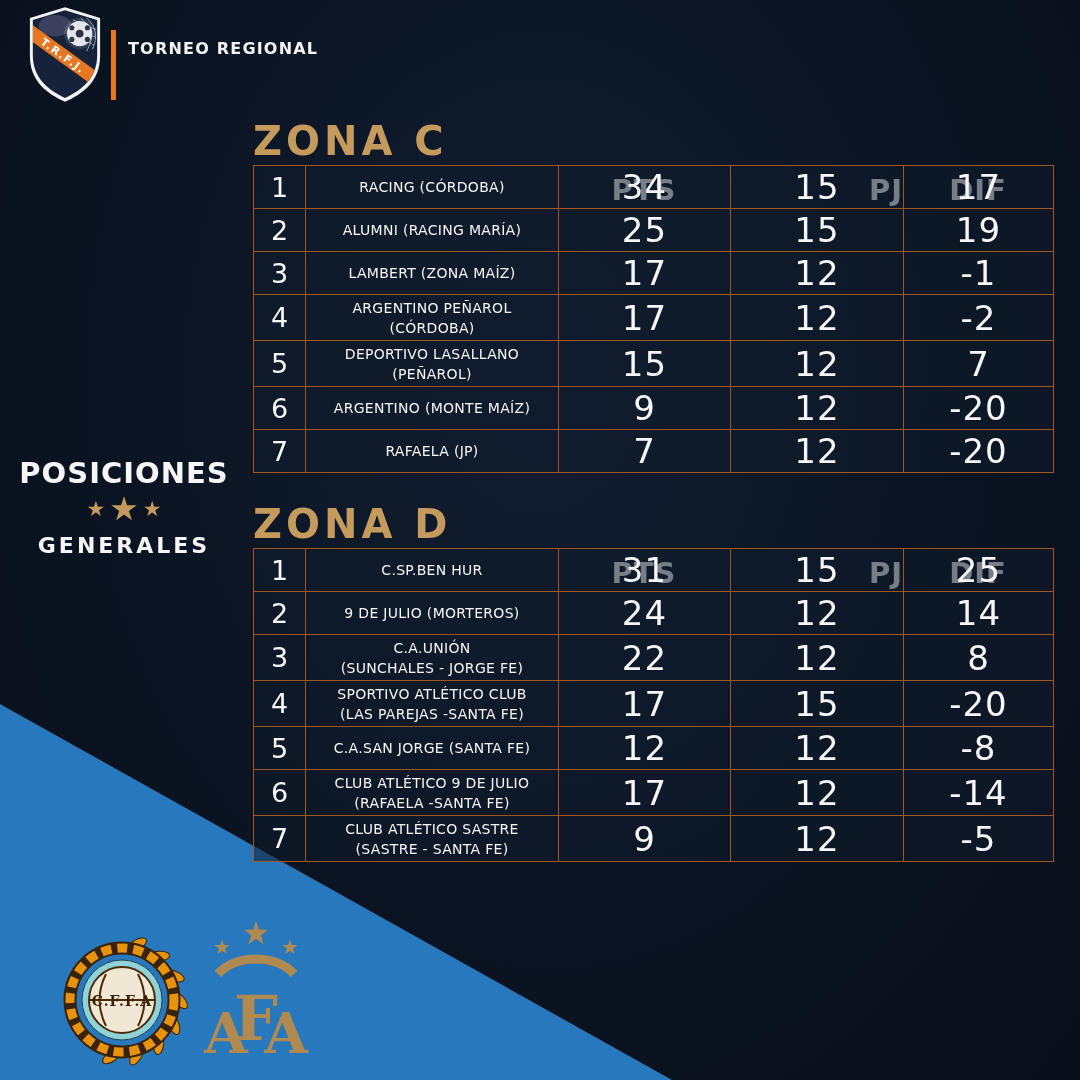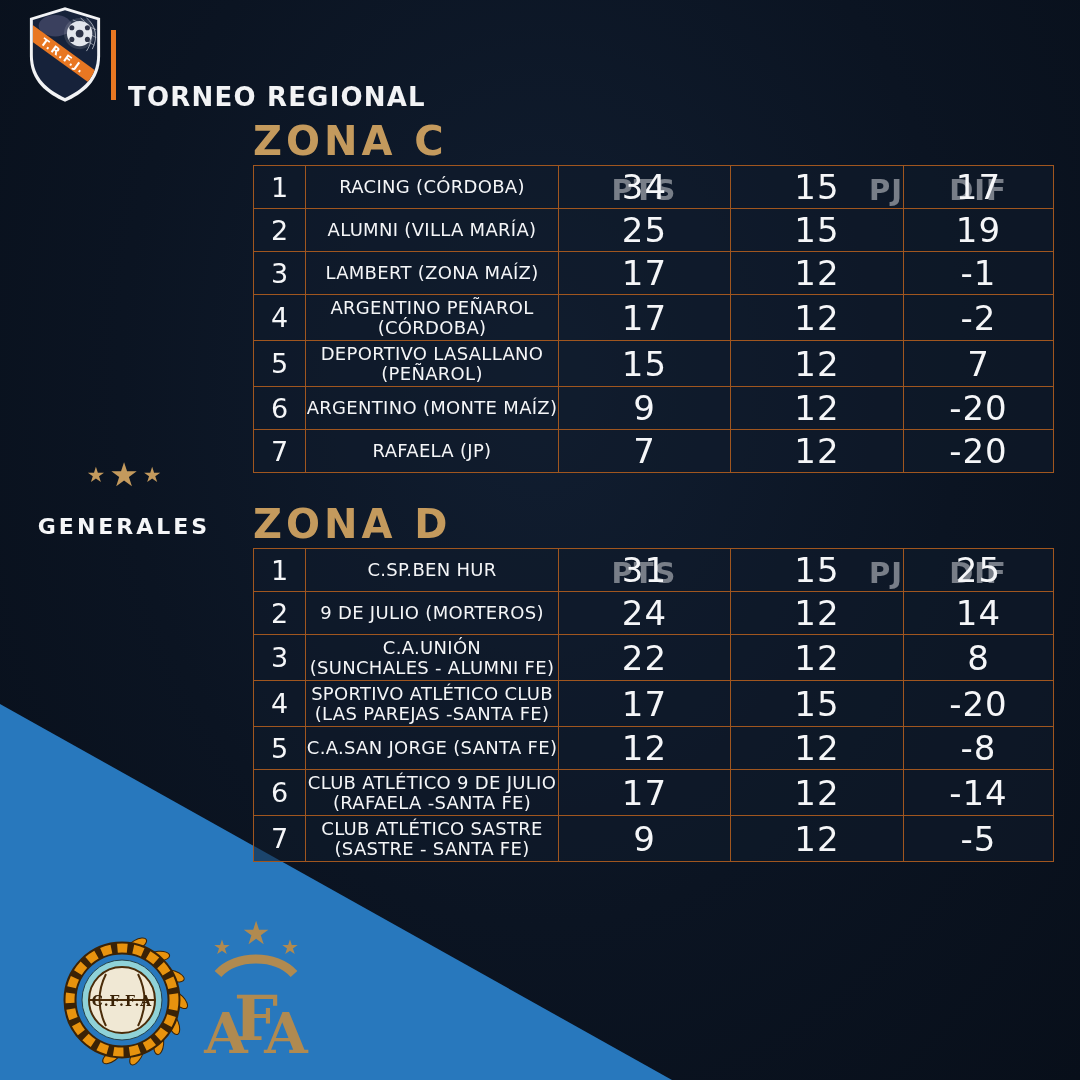--- a/index.html
+++ b/index.html
@@ -4,43 +4,43 @@
 <style>
   html,body{margin:0;padding:0;background:#05080f;}
   .canvas{
     position:relative;width:1080px;height:1080px;overflow:hidden;
     background:radial-gradient(ellipse at 50% 35%, #111e31 0%, #0b1422 55%, #080f1a 100%);
     font-family:"DejaVu Sans","Liberation Sans",sans-serif;color:#f5f6f8;
   }
   
   .shield{position:absolute;left:26px;top:6px;width:78px;height:98px;}
   .hdr-bar{position:absolute;left:111px;top:30px;width:5px;height:70px;background:#e87722;}
-  .hdr-title{position:absolute;left:128px;top:34px;font-weight:bold;font-size:26px;
-    letter-spacing:1.2px;line-height:30px;color:#f2f3f5;margin-top:48px;}
+  .hdr-title{position:absolute;left:128px;top:34px;font-weight:bold;font-size:16px;
+    letter-spacing:1.2px;line-height:30px;color:#f2f3f5;}
   
   .side-label{position:absolute;left:0;top:456px;width:248px;text-align:center;}
   .side-l1{font-weight:bold;font-size:29px;letter-spacing:1px;}
   .side-stars{margin-top:2px;color:#c49a5d;line-height:34px;}
   .side-stars .st-small{font-size:21px;vertical-align:4px;}
   .side-stars .st-big{font-size:33px;margin:0 4px;}
-  .side-l2{font-weight:bold;font-size:22px;letter-spacing:3px;margin-top:16px;}
+  .side-l2{font-weight:bold;font-size:22px;letter-spacing:3px;margin-top:1px;}
   
   .zone{position:absolute;left:0;width:1080px;}
   .zone-c{top:120px;} .zone-d{top:503px;}
   .zone-title{position:absolute;left:253px;width:305px;top:0;
     font-weight:bold;font-size:40px;letter-spacing:4px;color:#c49a5d;line-height:42px;}
   .col-head{position:absolute;top:11px;text-align:center;font-weight:bold;
     font-size:29px;letter-spacing:1px;line-height:32px;margin-top:43px;}
   .ch-pts{left:558px;width:172px;} .ch-pj{left:730px;width:173px;text-align:right;} .ch-dif{left:903px;width:150px;}
   table.standings{position:absolute;left:253px;top:45px;border-collapse:collapse;
     table-layout:fixed;width:800px;background:rgba(17,28,44,0.55);}
   table.standings td{border:1px solid #a0561f;text-align:center;vertical-align:middle;padding:0;}
   tr.h43{height:43px;} tr.h46{height:46px;}
   td.c-pos{font-size:27px;font-weight:400;}
-  td.c-team{font-size:18px;line-height:20px;letter-spacing:0.3px;white-space:pre-line;margin-left:36px;}
+  td.c-team{font-size:14px;line-height:20px;letter-spacing:0.3px;white-space:pre-line;margin-left:36px;}
   td.c-num{font-size:34px;font-weight:400;letter-spacing:1px;}
   
   .blue-triangle{position:absolute;inset:0;background:#2878bd;
     clip-path:polygon(0px 704px,672px 1080px,0px 1080px);}
   .cffa{position:absolute;left:57px;top:925px;width:140px;height:150px;}
   .afa{position:absolute;left:196px;top:908px;width:120px;height:165px;}
 </style>
 </head>
 <body>
 
@@ -73,20 +73,21 @@
         <text x="11" y="56" font-size="11" font-weight="bold" fill="#ffffff" letter-spacing="1.5">T.R.F.J.</text>
       </g>
     </g>
   </svg>
   <div class="hdr-bar"></div>
   <div class="hdr-title">
     <div>TORNEO REGIONAL</div>
   </div>
 
   <div class="side-label">
+    <div class="side-l1">POSICIONES</div>
     <div class="side-stars"><span class="st-small">★</span><span class="st-big">★</span><span class="st-small">★</span></div>
     <div class="side-l2">GENERALES</div>
   </div>
 
   <div class="zone zone-c">
     <div class="zone-title">ZONA C</div>
     <div class="col-head ch-pts">PTS</div>
     <div class="col-head ch-pj">PJ</div>
     <div class="col-head ch-dif">DIF</div>
     <table class="standings">
@@ -100,21 +101,21 @@
       <tbody>
           <tr class="h43">
         <td class="c-pos">1</td>
         <td class="c-team">RACING (CÓRDOBA)</td>
         <td class="c-num">34</td>
         <td class="c-num">15</td>
         <td class="c-num">17</td>
       </tr>
       <tr class="h43">
         <td class="c-pos">2</td>
-        <td class="c-team">ALUMNI (VILLA MARÍA)</td>
+        <td class="c-team">ALUMNI (RACING MARÍA)</td>
         <td class="c-num">25</td>
         <td class="c-num">15</td>
         <td class="c-num">19</td>
       </tr>
       <tr class="h43">
         <td class="c-pos">3</td>
         <td class="c-team">LAMBERT (ZONA MAÍZ)</td>
         <td class="c-num">17</td>
         <td class="c-num">12</td>
         <td class="c-num">-1</td>
@@ -177,21 +178,21 @@
       <tr class="h43">
         <td class="c-pos">2</td>
         <td class="c-team">9 DE JULIO (MORTEROS)</td>
         <td class="c-num">24</td>
         <td class="c-num">12</td>
         <td class="c-num">14</td>
       </tr>
       <tr class="h46">
         <td class="c-pos">3</td>
         <td class="c-team">C.A.UNIÓN
-(SUNCHALES - ALUMNI FE)</td>
+(SUNCHALES - JORGE FE)</td>
         <td class="c-num">22</td>
         <td class="c-num">12</td>
         <td class="c-num">8</td>
       </tr>
       <tr class="h46">
         <td class="c-pos">4</td>
         <td class="c-team">SPORTIVO ATLÉTICO CLUB
 (LAS PAREJAS -SANTA FE)</td>
         <td class="c-num">17</td>
         <td class="c-num">15</td>

